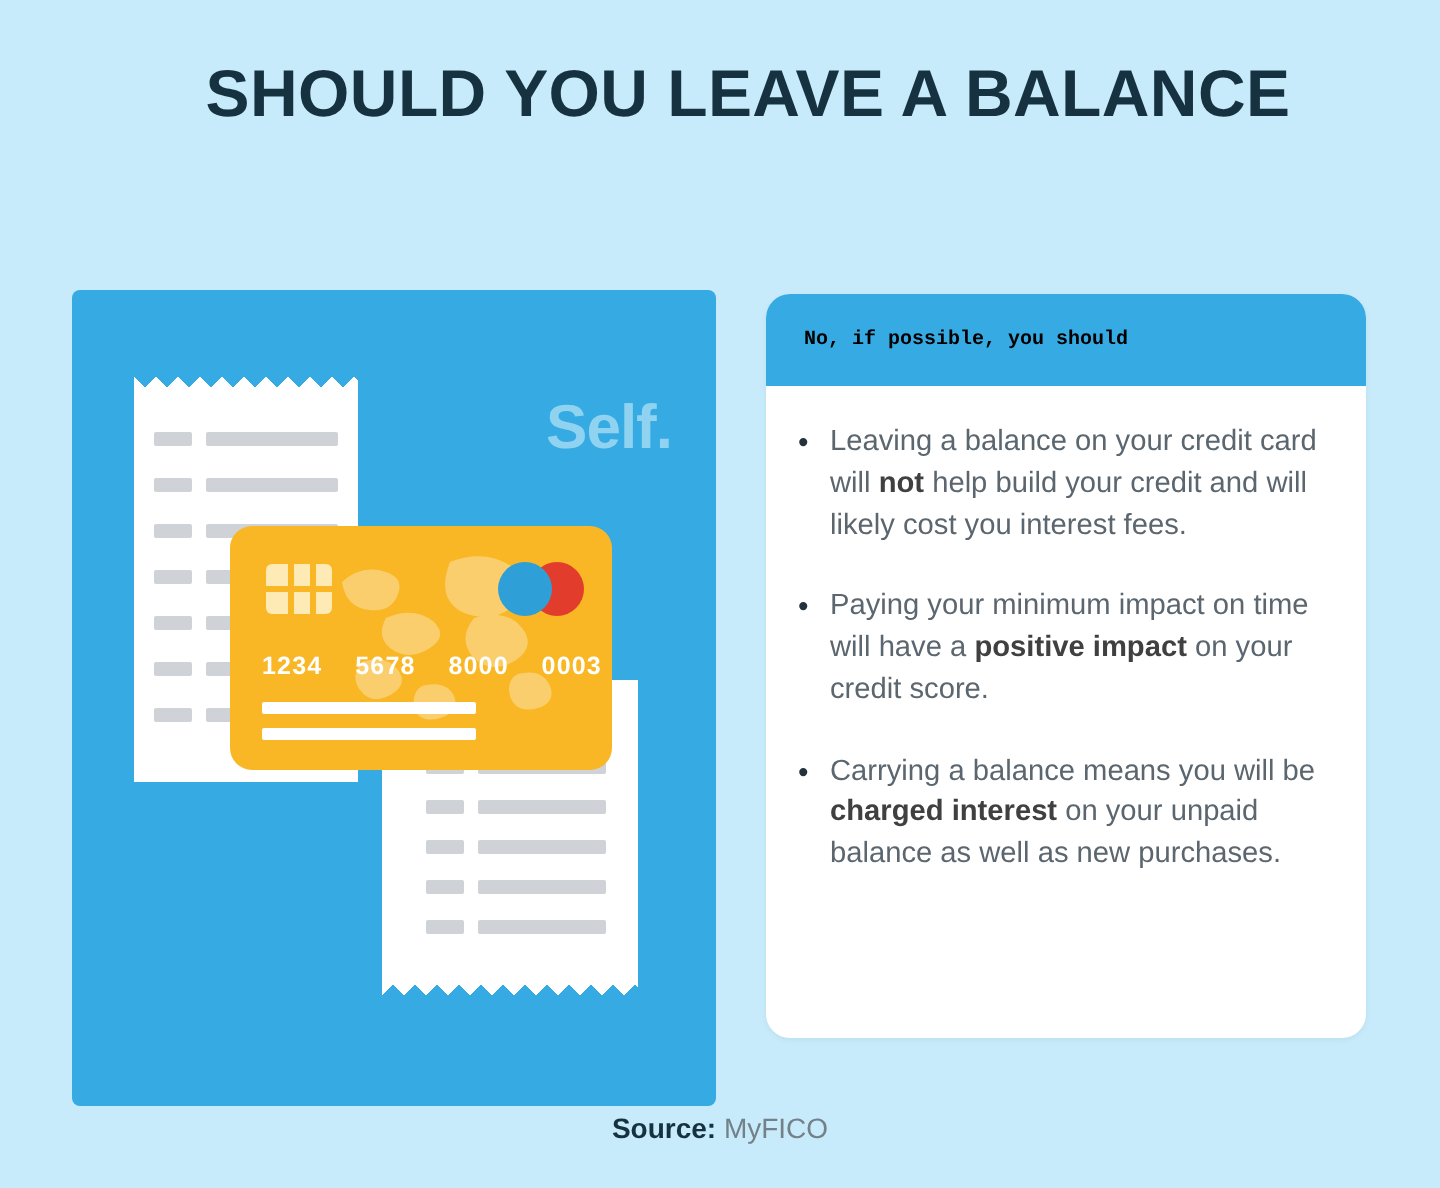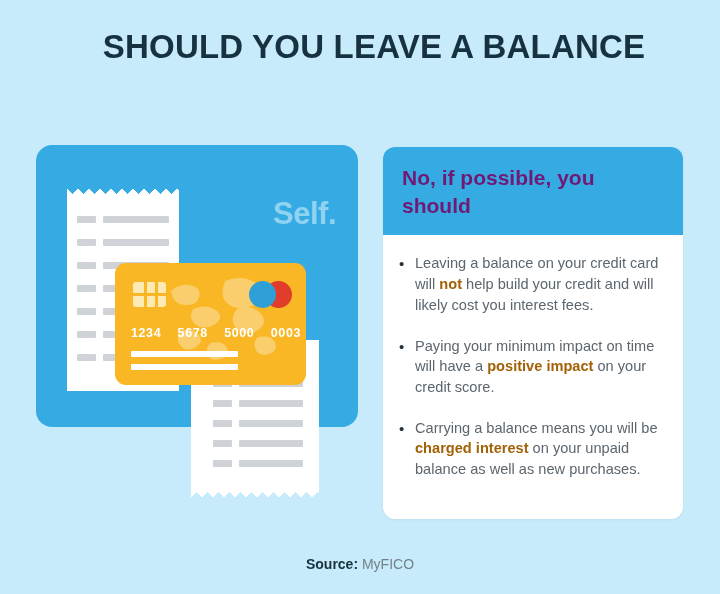--- a/index.html
+++ b/index.html
@@ -31,23 +31,23 @@
     text-transform: uppercase;
   }
   .title-line { display: block; white-space: nowrap; padding-left: 28px; }
 
   
   .left-panel {
     position: absolute;
     left: 36px;
     top: 145px;
     width: 322px;
-    height: 282px;
+    height: 408px;
     background: #36aae3;
-    border-radius: 16px;
+    border-radius: 4px;
   }
 
   .self-logo {
     position: absolute;
     right: 22px;
     top: 53px;
     color: #8fd3f0;
     font-size: 31px;
     font-weight: bold;
     letter-spacing: -0.5px;
@@ -190,24 +190,25 @@
     background: #ffffff;
     border-radius: 12px;
     box-shadow: 0 1px 3px rgba(0,0,0,0.05);
     overflow: hidden;
   }
   .panel-header {
     background: #36aae3;
     padding: 17px 19px 16px 19px;
   }
   .panel-header-text {
-    color: #701a75;
-    font-size: 21px;
+    color: #000000;
+    font-size: 10px;
     font-weight: bold;
     line-height: 1.32;
+    font-family: Liberation Mono, monospace;
   }
   .bullets {
     padding: 18px 18px 10px 14px;
   }
   .bullet {
     display: flex;
     margin-bottom: 20px;
   }
   .bullet:last-child { margin-bottom: 0; }
   .bullet-dot {
@@ -218,21 +219,21 @@
     line-height: 1.42;
     text-align: left;
     padding-left: 2px;
   }
   .bullet-text {
     flex: 1 1 auto;
     color: #5b666f;
     font-size: 14.6px;
     line-height: 1.42;
   }
-  .bullet-text b { color: #a16207; font-weight: bold; }
+  .bullet-text b { color: #404040; font-weight: bold; }
 
   
   .source {
     position: absolute;
     left: 0;
     top: 557px;
     width: 720px;
     text-align: center;
     font-size: 14px;
     line-height: 1;
@@ -303,21 +304,21 @@
 
     <div class="chip"></div>
     <div class="chip-v2"></div>
 
     <div class="logo-circle red"></div>
     <div class="logo-circle blue"></div>
 
     <div class="card-number">
       <span>1234</span>
       <span>5678</span>
-      <span>5000</span>
+      <span>8000</span>
       <span>0003</span>
     </div>
 
     <div class="card-bar b1"></div>
     <div class="card-bar b2"></div>
   </div>
 </div>
 
 <div class="right-panel">
   <div class="panel-header">

